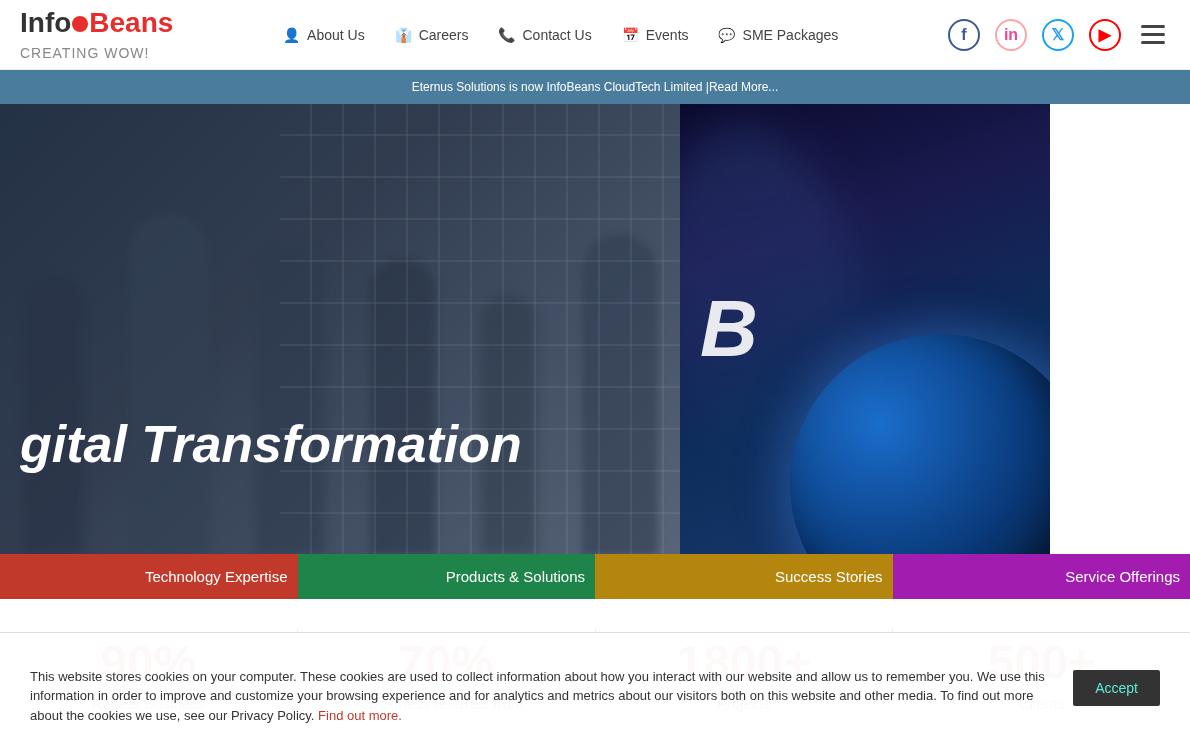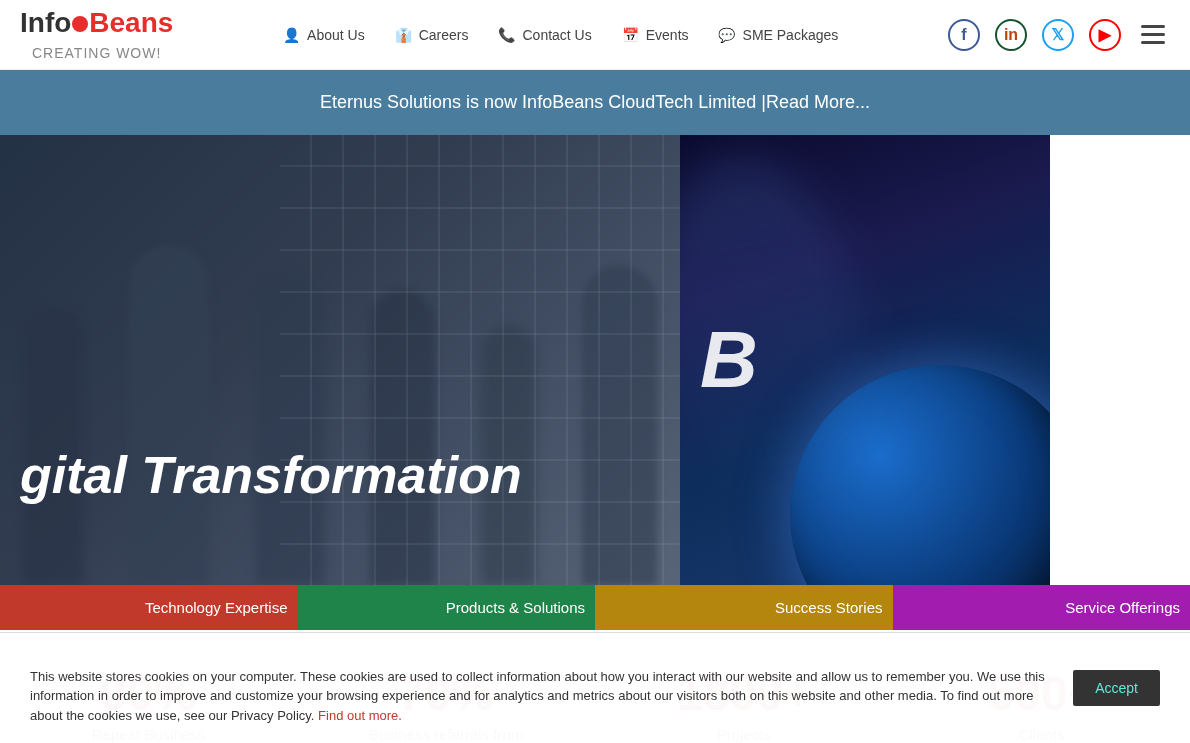--- a/index.html
+++ b/index.html
@@ -13,21 +13,21 @@
       padding: 0 20px;
       height: 70px;
       background: #fff;
       border-bottom: 1px solid #eee;
       position: relative;
       z-index: 10;
     }
     .logo-area {
       display: flex;
       flex-direction: column;
-      align-items: center;
+      align-items: flex-start;
     }
     .logo-text {
       font-size: 28px;
       font-weight: bold;
       color: #333;
       line-height: 1;
     }
     .logo-text span.info { color: #333; }
     .logo-text span.beans { color: #e82d2d; }
     .logo-tagline {
@@ -72,21 +72,21 @@
       height: 32px;
       border-radius: 50%;
       display: flex;
       align-items: center;
       justify-content: center;
       cursor: pointer;
       font-size: 16px;
       font-weight: bold;
     }
     .social-facebook { color: #3b5998; border: 2px solid #3b5998; }
-    .social-linkedin { color: #c2410c; border: 2px solid #14532d; }
+    .social-linkedin { color: #ec4899; border: 2px solid #fca5a5; }
     .social-twitter { color: #1da1f2; border: 2px solid #1da1f2; }
     .social-youtube { color: #ff0000; border: 2px solid #ff0000; }
 
     .hamburger {
       display: flex;
       flex-direction: column;
       gap: 5px;
       cursor: pointer;
       padding: 5px;
     }
@@ -96,22 +96,22 @@
       height: 3px;
       background: #444;
       border-radius: 2px;
     }
 
     
     .banner-bar {
       background: #4a7c9e;
       color: #fff;
       text-align: center;
-      padding: 22px 20px;
-      font-size: 18px;
+      padding: 10px 20px;
+      font-size: 12px;
       display: flex;
       align-items: center;
       justify-content: center;
       gap: 0;
     }
     .banner-bar a {
       color: #fff;
       cursor: pointer;
     }
 

